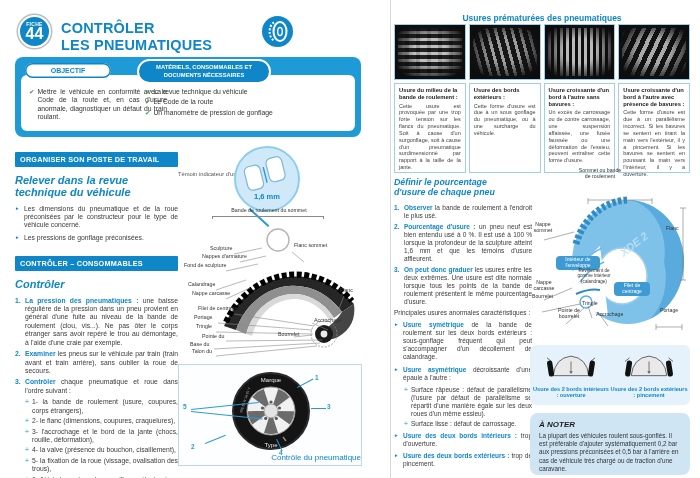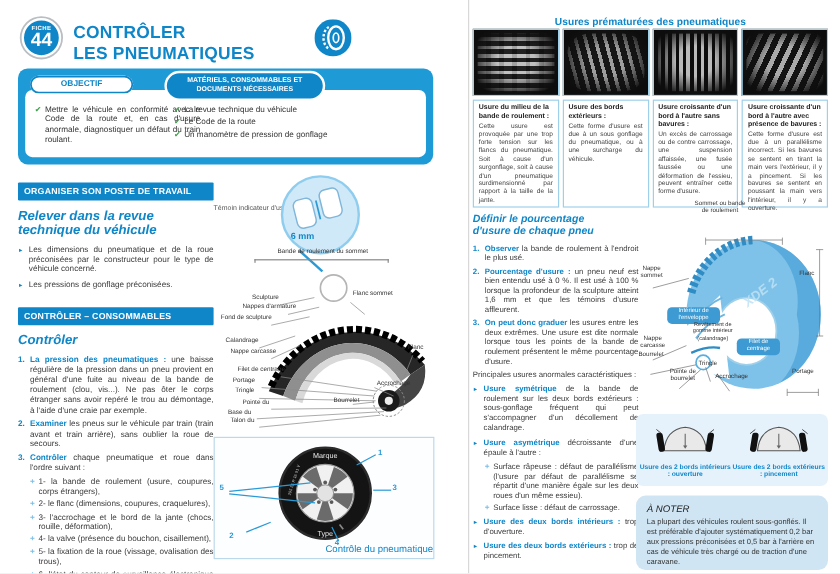--- a/index.html
+++ b/index.html
@@ -48,21 +48,21 @@
   .step .num{position:absolute;left:0;top:0;color:#0f86c8;font-weight:bold;font-size:6.8px}
   .lead{color:#0f86c8;font-weight:bold}
   .substep{position:relative;padding-left:7px;margin-left:10px;margin-bottom:2px}
   .substep .pm{position:absolute;left:0;top:0;color:#7dbde4;font-weight:bold;font-size:6.8px}
 
   
   .diagram-area{position:absolute;left:176px;top:146px;width:186px;height:216px}
   .temoin{position:absolute;left:2px;top:25px;font-size:5.8px;color:#555;white-space:nowrap}
   .mag{position:absolute;left:58px;top:0px;width:66px;height:66px;border-radius:50%;
        background:#cfe9f8;border:2px solid #8fcdef;overflow:hidden}
-  .magval{position:absolute;left:0;right:0;bottom:9px;color:#0f86c8;font-weight:bold;font-size:7.5px}
+  .magval{position:absolute;left:0;right:0;bottom:9px;text-align:center;color:#0f86c8;font-weight:bold;font-size:7.5px}
   .magline{position:absolute;left:74px;top:62px;width:26px;height:2px;background:#2a9ad6;
            transform:rotate(42deg);transform-origin:0 0}
   .dlabel{position:absolute;font-size:5.3px;color:#333;line-height:1.1;white-space:nowrap}
   .bracket{position:absolute;left:36px;top:70px;width:112px;height:3px;
            border-top:1px solid #888;border-left:1px solid #888;border-right:1px solid #888}
 
   
   .photo-box{position:absolute;left:178px;top:364px;width:184px;height:102px;background:#fdfeff;
              border:1px solid #bcd9ec}
   .pcaption{position:absolute;left:0;right:0;bottom:3px;text-align:right;color:#0f86c8;font-weight:normal;font-size:8px}
@@ -94,21 +94,21 @@
   .rp-diag{position:absolute;left:530px;top:168px;width:160px}
   .tire3d{position:relative;width:160px;height:172px}
   .t3label{position:absolute;font-size:5.2px;color:#333;line-height:1.15;text-align:center}
   .chip{background:#3d9ad2;color:#fff;border-radius:4px;padding:1px 3px;font-size:5px;text-align:center;line-height:1.15}
   .xde{position:absolute;left:88px;top:70px;color:#bfe2f5;font-weight:bold;font-style:italic;
        font-size:11px;transform:rotate(-38deg);opacity:.85}
   .axle-box{margin-top:5px;background:#e6f2fb;border-radius:6px;height:60px;display:flex;padding:4px 2px 2px}
   .axfig{width:50%;text-align:center}
   .axcap{color:#0f86c8;font-weight:bold;font-size:5.6px;line-height:1.15;margin-top:1px}
   .noter{margin-top:8px;background:#cfe5f3;border-radius:8px;padding:7px 9px 8px;height:62px}
-  .noter-title{font-weight:normal;font-style:italic;font-size:8px;color:#1c1c1c;margin-bottom:3px}
+  .noter-title{font-weight:bold;font-style:italic;font-size:8px;color:#1c1c1c;margin-bottom:3px}
   .noter-text{font-size:6.3px;color:#333;line-height:1.3}
 </style>
 </head>
 <body>
 
 <div class="canvas">
   <div class="divider"></div>
 
   <div class="badge">
     <span class="bw">FICHE</span>

